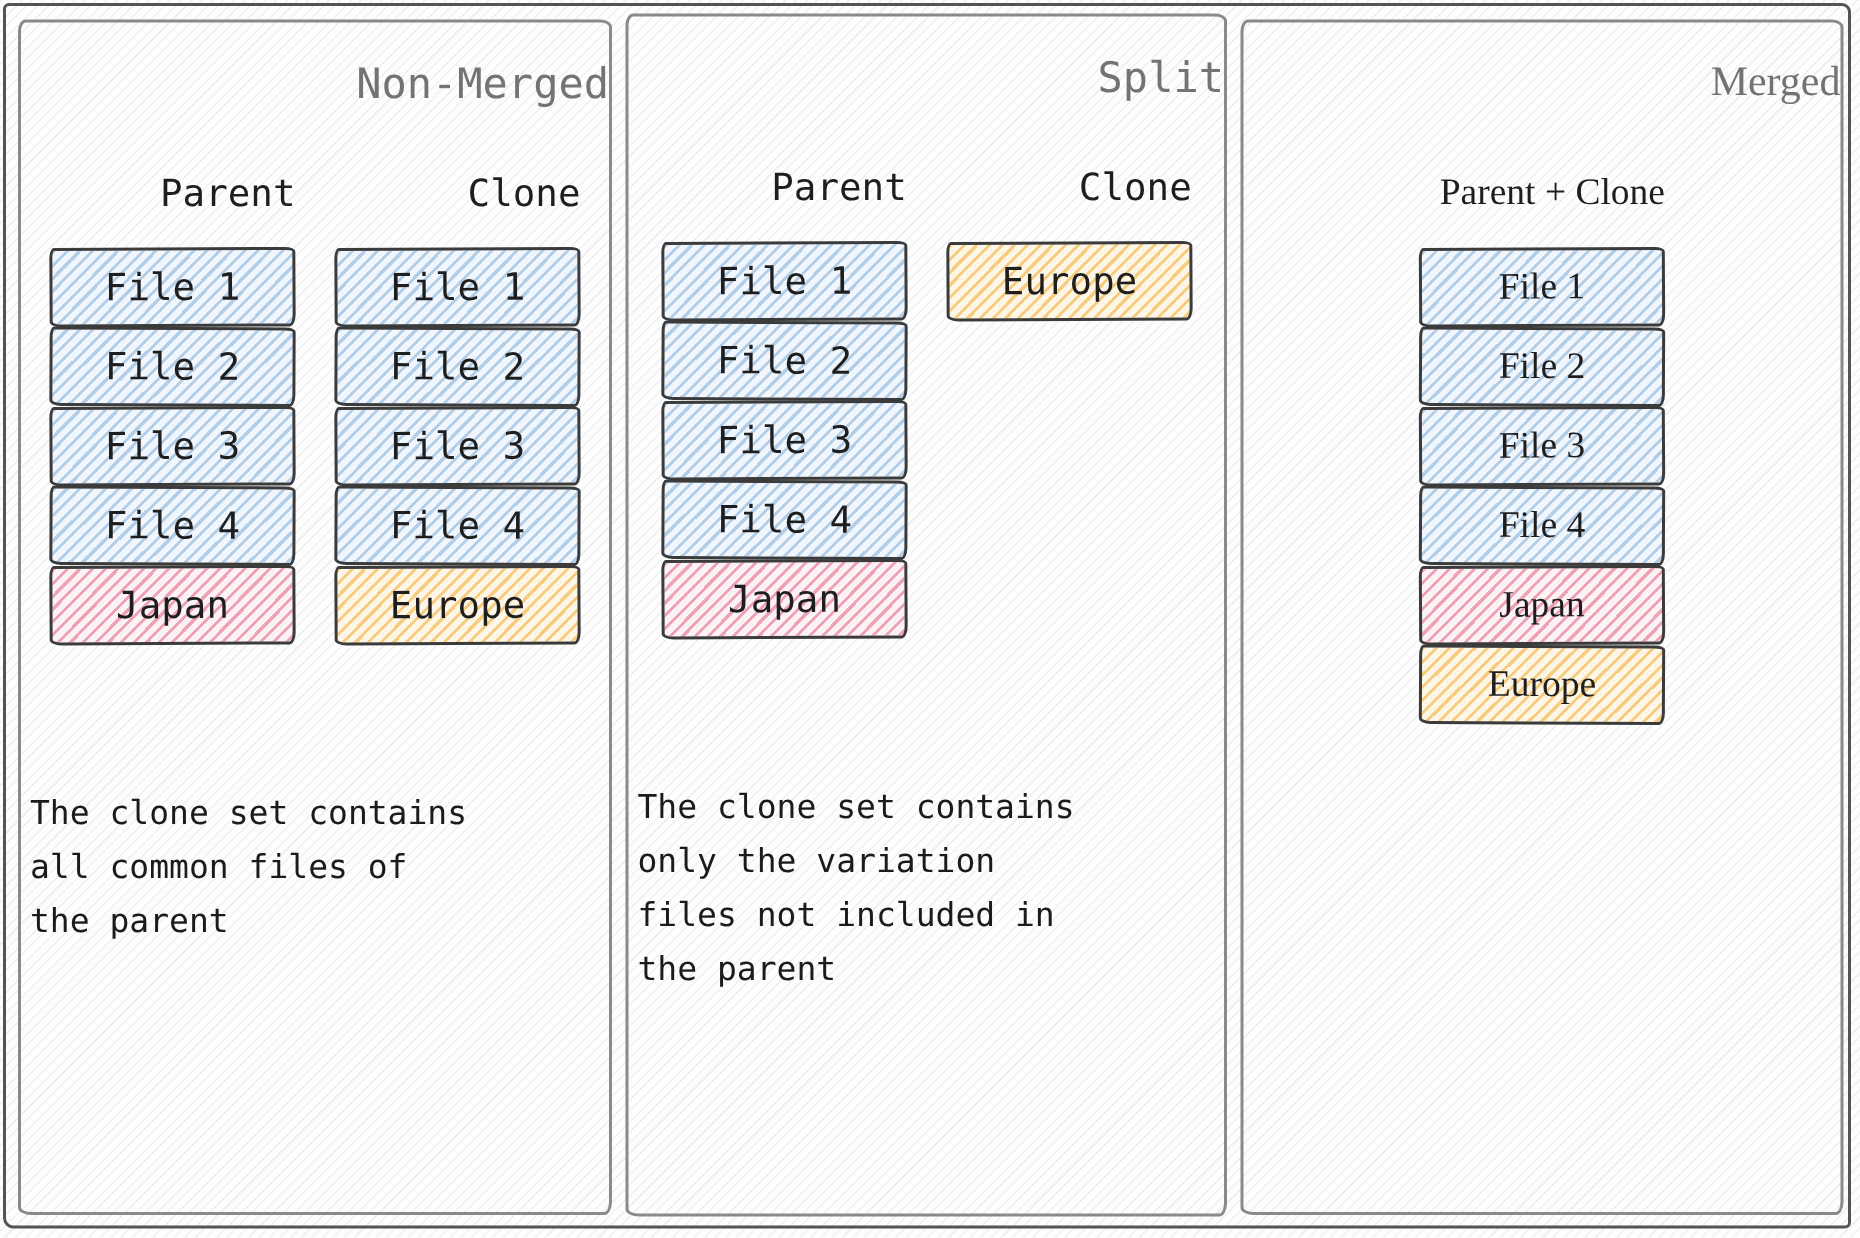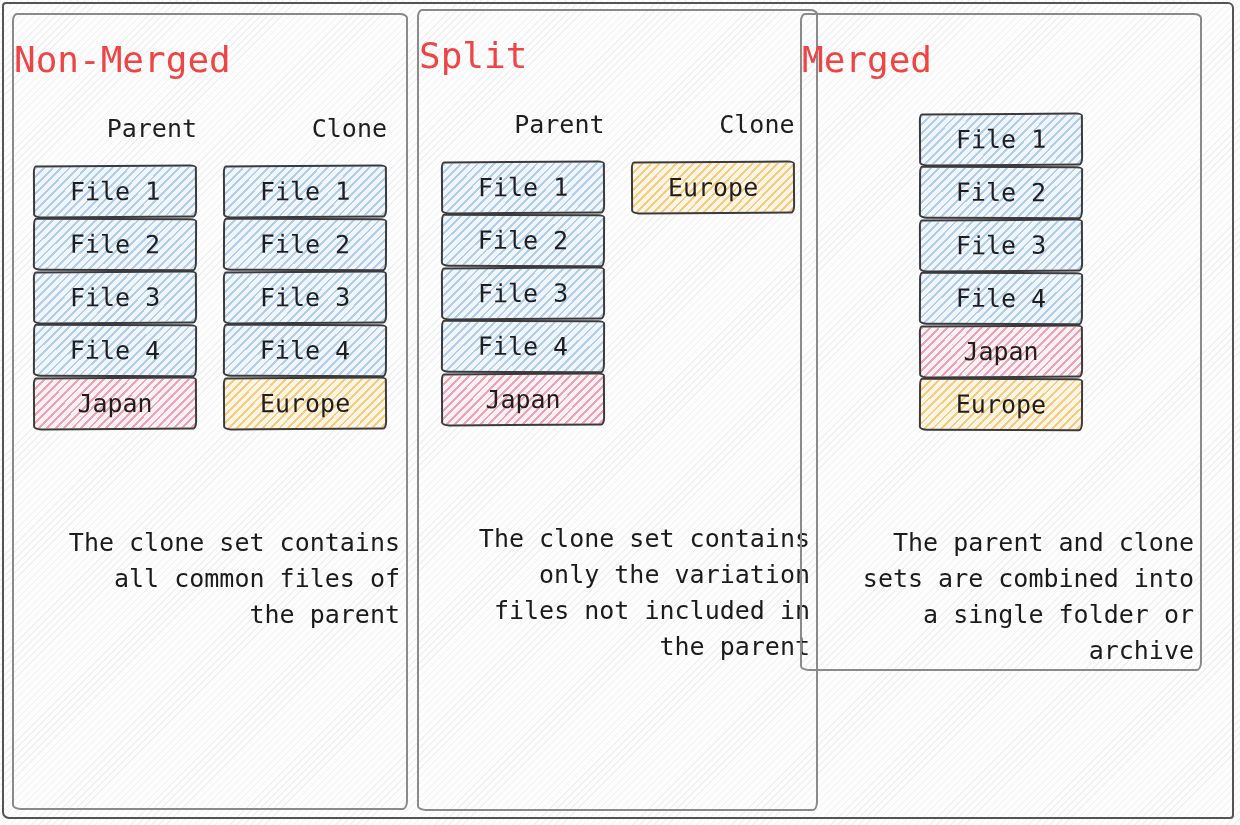--- a/index.html
+++ b/index.html
@@ -17,21 +17,21 @@
     border: 2px solid #545454; border-radius: 4px 6px 4px 7px; box-sizing: border-box;
     pointer-events: none;
   }
   .panel {
     position: absolute; box-sizing: border-box;
     border: 2px solid #8a8a8a;
     border-radius: 5px 8px 5px 9px / 8px 5px 9px 5px;
   }
   .panel-title {
     position: absolute; top: 24px; left: 0; right: 0; margin: 0;
-    text-align: left; font-size: 36px; font-weight: normal; color: #ef4444;
+    text-align: right; font-size: 28px; font-weight: normal; color: #737373;
   }
   .cols {
     position: absolute; top: 98px; left: 0; right: 0;
     display: flex; justify-content: center; gap: 26px;
   }
   .col { display: flex; flex-direction: column; align-items: flex-end; }
   .col-label { font-size: 25px; height: 32px; line-height: 32px; margin-bottom: 20px; white-space: pre; }
   .stack { display: flex; flex-direction: column; }
   .box {
     box-sizing: border-box; width: 164px; height: 53px;
@@ -55,21 +55,21 @@
       transparent 2px, transparent 6px);
   }
   .box.europe {
     background: #fdf6e7;
     background-image: repeating-linear-gradient(135deg,
       rgba(242,178,60,0.60) 0px, rgba(242,178,60,0.60) 2px,
       transparent 2px, transparent 6px);
   }
   .note {
     position: absolute; left: 6px; right: 6px; margin: 0;
-    text-align: right; font-size: 25px; line-height: 36px;
+    text-align: left; font-size: 22px; line-height: 36px;
     white-space: pre-line; color: #1b1b1b;
   }
   .note-1 { top: 510px; }
   .note-2 { top: 684px; }
 </style>
 </head>
 <body>
 
 <div class="frame"></div>
 
@@ -153,24 +153,25 @@
           </div>
       </div>
     </div>
   </div>
   <p class="note note-1">The clone set contains
 only the variation
 files not included in
 the parent</p>
 </section>
 
-<section class="panel" style="left:800px; top:13px; width:402px; height:658px;">
+<section class="panel" style="left:827px; top:13px; width:402px; height:797px;font-family:Liberation Serif, serif;">
   <h2 class="panel-title">Merged</h2>
   <div class="cols">
     <div class="col">
+      <div class="col-label">Parent + Clone</div>
       <div class="stack">
         <div class="box file">
             <span>File 1</span>
           </div>
         <div class="box file">
             <span>File 2</span>
           </div>
         <div class="box file">
             <span>File 3</span>
           </div>
@@ -179,17 +180,13 @@
           </div>
         <div class="box japan">
             <span>Japan</span>
           </div>
         <div class="box europe">
             <span>Europe</span>
           </div>
       </div>
     </div>
   </div>
-  <p class="note note-1">The parent and clone
-sets are combined into
-a single folder or
-archive</p>
 </section>
 
 </body></html>

